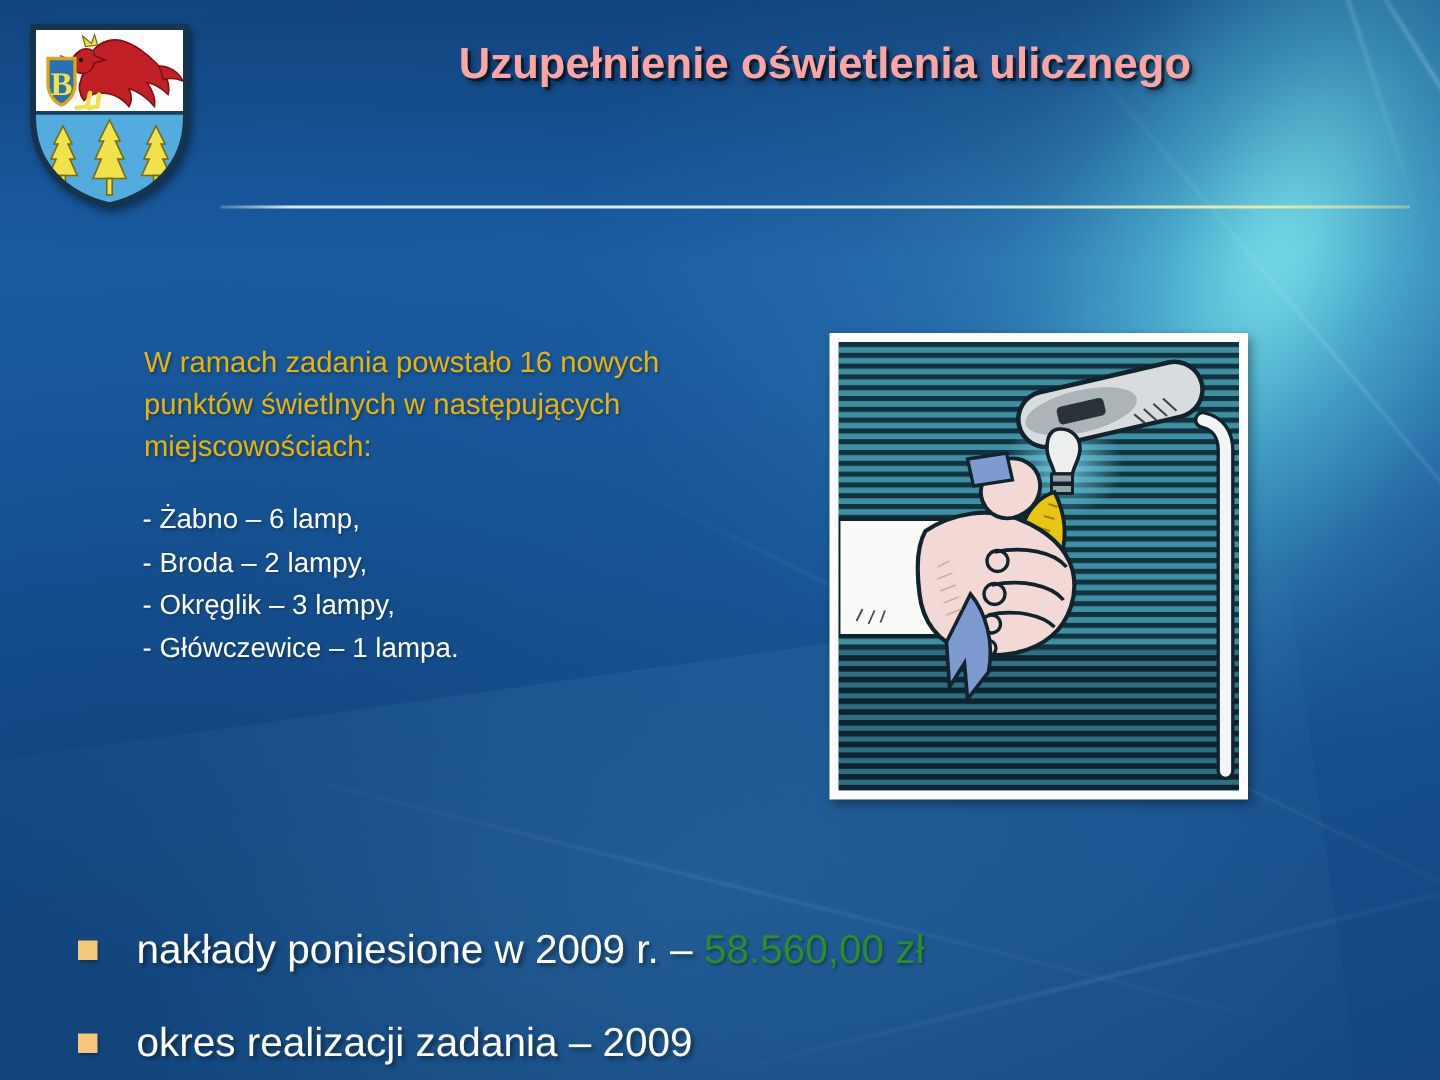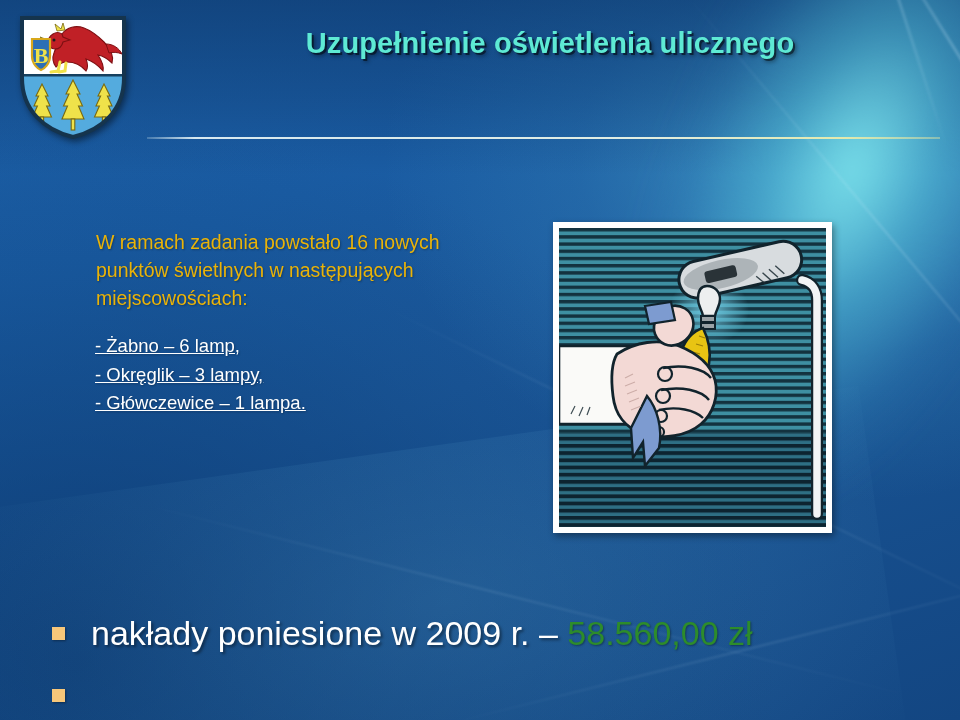--- a/index.html
+++ b/index.html
@@ -60,21 +60,21 @@
     filter: drop-shadow(2px 3px 3px rgba(0,0,0,0.45));
   }
   .title {
     position: absolute;
     left: 155px; top: 25px;
     width: 790px;
     text-align: center;
     font-size: 29px;
     font-weight: bold;
     line-height: 1.30;
-    color: #5eead4;
+    color: #fca5a5;
     text-shadow:
       2px 2px 0 rgba(0,0,0,0.50),
       3px 3px 4px rgba(0,0,0,0.42);
     letter-spacing: 0.1px;
   }
   .title-rule {
     position: absolute;
     left: 147px; top: 137px;
     width: 793px; height: 2px;
     background: linear-gradient(90deg, rgba(200,225,235,0.25) 0%, rgba(225,240,245,0.95) 6%, rgba(235,245,230,0.95) 62%, rgba(235,235,170,0.95) 88%, rgba(220,225,160,0.45) 100%);
@@ -92,21 +92,21 @@
   }
   .locations {
     position: absolute;
     left: 95px; top: 332px;
     width: 420px;
     font-size: 18.5px;
     line-height: 1.545;
     color: #ffffff;
     text-shadow: 1px 1px 2px rgba(0,0,0,0.30);
   }
-  .locations div { white-space: nowrap; text-decoration: underline; }
+  .locations div { white-space: nowrap; }
 
   
   .photo-frame {
     position: absolute;
     left: 553px; top: 222px;
     width: 279px; height: 311px;
     background: #ffffff;
     padding: 6px;
     box-sizing: border-box;
     box-shadow: 2px 3px 7px rgba(0,0,0,0.40);
@@ -130,21 +130,21 @@
     height: 62px;
   }
   .bullet-marker {
     width: 13px; height: 13px;
     background: #f7c77a;
     flex: 0 0 auto;
     margin-right: 26px;
     box-shadow: 1px 1px 2px rgba(0,0,0,0.35);
   }
   .bullet-text {
-    font-size: 34px;
+    font-size: 27px;
     color: #ffffff;
     text-shadow: 2px 2px 3px rgba(0,0,0,0.45);
     white-space: nowrap;
   }
   .amount {
     color: #2d8c2b;
     text-shadow: 1px 1px 2px rgba(0,0,0,0.35);
   }
 </style>
 </head>
@@ -226,20 +226,21 @@
 
   <div class="title">
     <div>Uzupełnienie oświetlenia ulicznego</div>
   </div>
   <div class="title-rule"></div>
 
   <div class="intro">W ramach zadania powstało 16 nowych punktów świetlnych w następujących miejscowościach:</div>
 
   <div class="locations">
     <div>- Żabno – 6 lamp,</div>
+    <div>- Broda – 2 lampy,</div>
     <div>- Okręglik – 3 lampy,</div>
     <div>- Główczewice – 1 lampa.</div>
   </div>
 
   <div class="photo-frame">
     <div class="photo">
       <svg viewBox="0 0 267 299" width="100%" height="100%" preserveAspectRatio="none" aria-hidden="true">
         <defs>
           <pattern id="hatch" width="8" height="7.2" patternUnits="userSpaceOnUse">
             <rect width="8" height="7.2" fill="#3E8FA2"></rect>
@@ -320,16 +321,17 @@
     </div>
   </div>
 
   <div class="bullets">
     <div class="bullet-row">
       <span class="bullet-marker"></span>
       <span class="bullet-text"><span>nakłady poniesione w 2009 r. – </span><span class="amount">58.560,00 zł</span></span>
     </div>
     <div class="bullet-row">
       <span class="bullet-marker"></span>
+      <span class="bullet-text">okres realizacji zadania – 2009</span>
     </div>
   </div>
 
 </div>
 
 </body></html>

